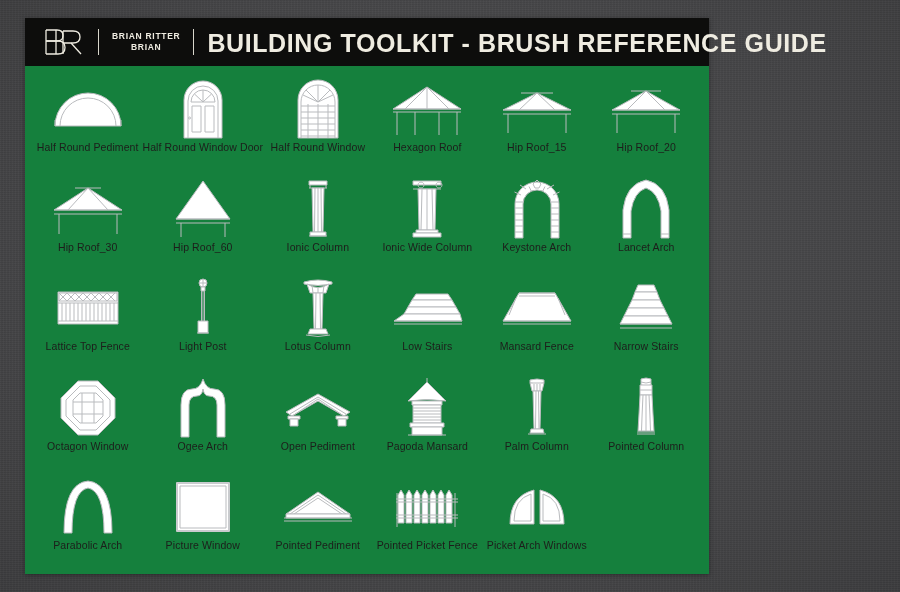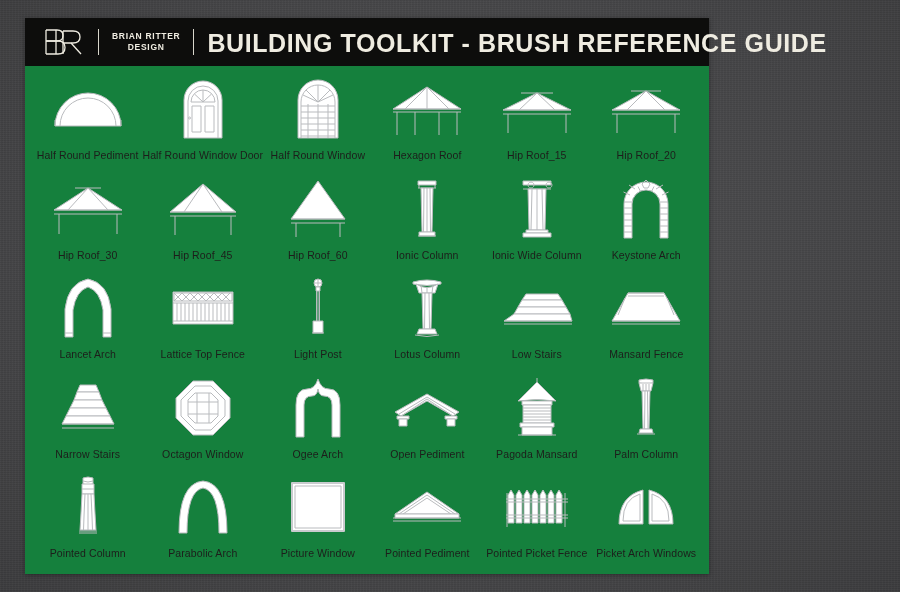--- a/index.html
+++ b/index.html
@@ -94,21 +94,21 @@
   .art svg { display: block; overflow: visible; }
   .art svg * {
     fill: none;
     stroke: #b9bbbe;
     stroke-width: 1;
     vector-effect: non-scaling-stroke;
     stroke-linejoin: round;
   }
   .art svg .fillw { fill: #ffffff; }
   .caption {
-    margin-top: 9px;
+    margin-top: 1px;
     font-size: 10.5px;
     color: #1d1d1b;
     text-align: left;
     line-height: 12px;
     letter-spacing: .1px;
     white-space: nowrap;
   }
 </style>
 </head>
 <body>
@@ -127,21 +127,21 @@
             <path d="M15 5 L15 29"></path>
             <path d="M22 6 L22 29"></path>
             <path d="M22 6 L32 6 Q39 6 39 12 Q39 18 32 18 L22 18"></path>
             <path d="M30 18 L40 29"></path>
           </g>
         </svg>
       </span>
       <span class="vrule"></span>
       <div id="brand-lines">
         <div>BRIAN RITTER</div>
-        <div>DESIGN</div>
+        <div>BRIAN</div>
       </div>
       <span class="vrule"></span>
     </div>
 
     <div id="title">BUILDING TOOLKIT - BRUSH REFERENCE GUIDE</div>
   </div>
 
   <div id="grid">
 
     <div class="cell">
@@ -225,31 +225,20 @@
         <svg width="80" height="54" viewBox="0 0 80 54">
           <path class="fillw" d="M40 6 L74 28 L6 28 Z"></path>
           <path d="M40 6 L20 28 M40 6 L60 28 M27 6 L53 6"></path>
           <path d="M6 28 L74 28 M6 32 L74 32"></path>
           <path d="M11 32 L11 52 M69 32 L69 52"></path>
         </svg>
       </div>
       <div class="caption">Hip Roof_30</div>
     </div>
 
-    <div class="cell">
-      <div class="art">
-        <svg width="74" height="56" viewBox="0 0 74 56">
-          <path class="fillw" d="M37 3 L70 31 L4 31 Z"></path>
-          <path d="M37 3 L18 31 M37 3 L56 31"></path>
-          <path d="M4 31 L70 31 M4 35 L70 35"></path>
-          <path d="M9 35 L9 54 M65 35 L65 54"></path>
-        </svg>
-      </div>
-      <div class="caption">Hip Roof_45</div>
-    </div>
 
     <div class="cell">
       <div class="art">
         <svg width="62" height="60" viewBox="0 0 62 60">
           <path class="fillw" d="M31 2 L58 40 L4 40 Z"></path>
           <path d="M4 40 L58 40 M4 44 L58 44"></path>
           <path d="M9 44 L9 58 M53 44 L53 58"></path>
         </svg>
       </div>
       <div class="caption">Hip Roof_60</div>

